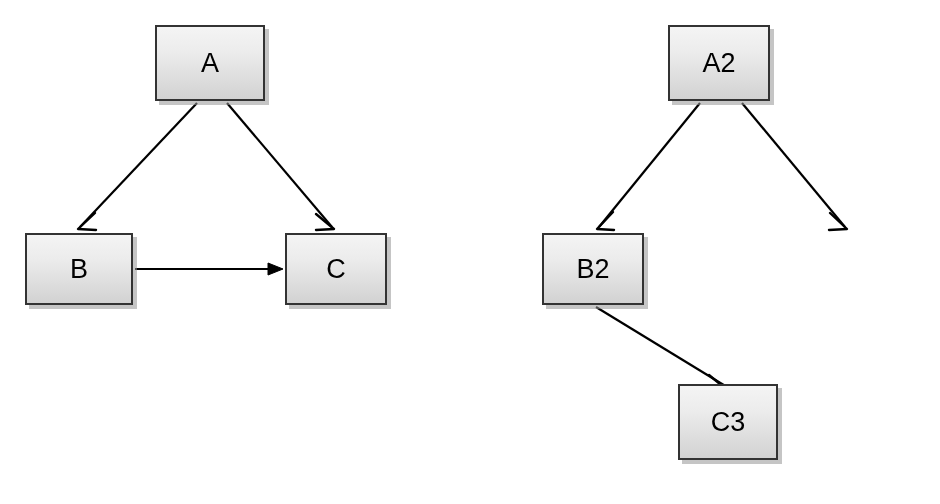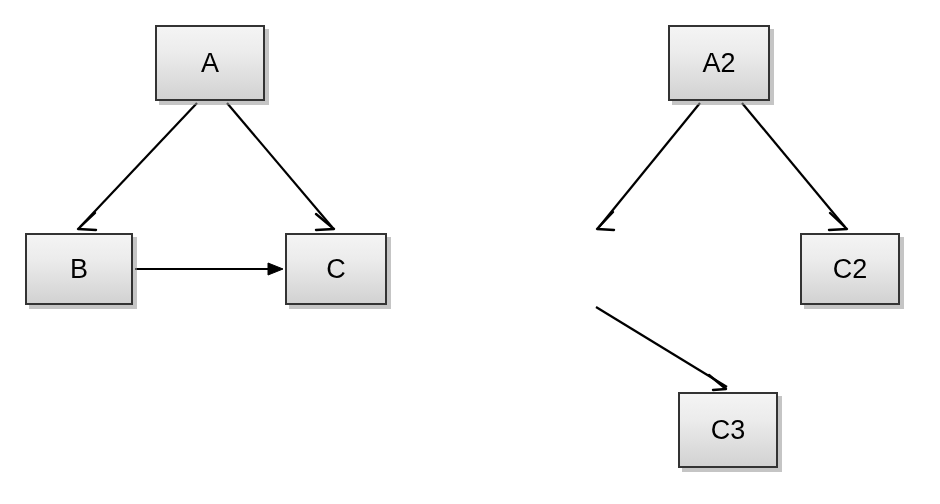--- a/index.html
+++ b/index.html
@@ -96,22 +96,22 @@
   </div>
 
   <div class="node" style="left:285px; top:233px; width:102px; height:72px;">
     <span class="node-label">C</span>
   </div>
 
   <div class="node" style="left:668px; top:25px; width:102px; height:76px;text-align:center;">
     <span class="node-label">A2</span>
   </div>
 
-
-  <div class="node" style="left:800px; top:233px; width:100px; height:72px;">
-    <span class="node-label">C2</span>
+  <div class="node" style="left:542px; top:233px; width:102px; height:72px;">
+    <span class="node-label">B2</span>
   </div>
 
-  <div class="node" style="left:678px; top:392px; width:100px; height:76px;">
+
+  <div class="node" style="left:678px; top:384px; width:100px; height:76px;">
     <span class="node-label">C3</span>
   </div>
 
 </div>
 
 </body></html>

